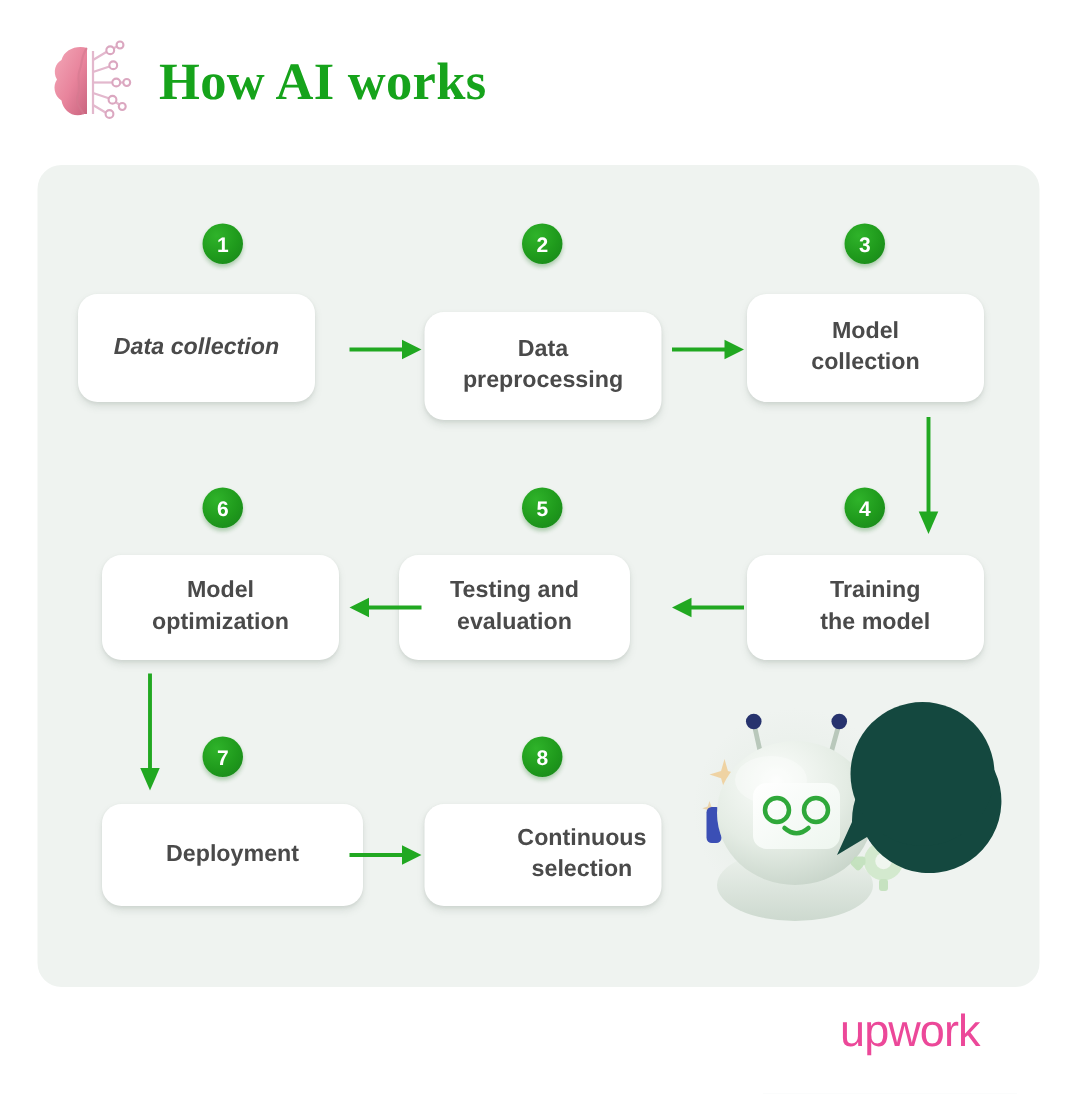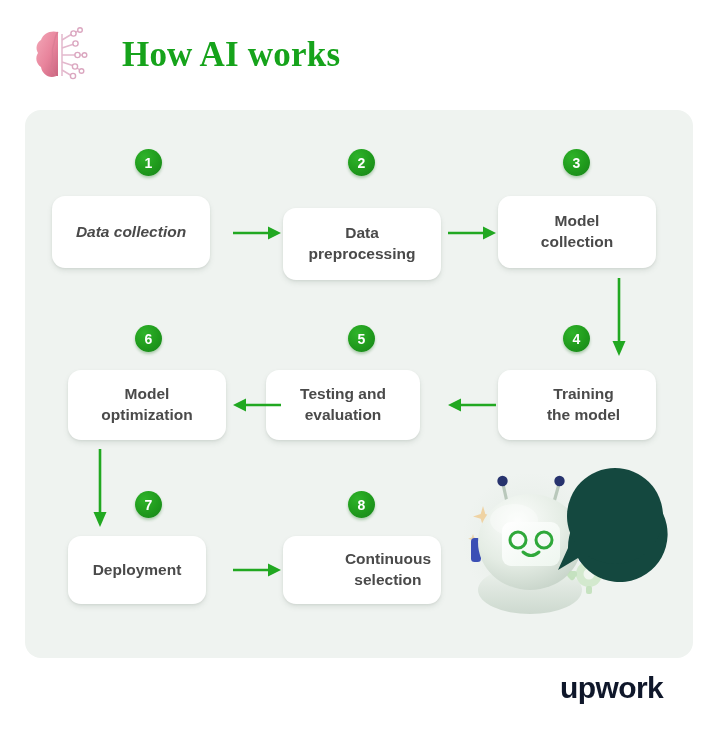--- a/index.html
+++ b/index.html
@@ -5,21 +5,21 @@
   * { box-sizing: border-box; margin: 0; padding: 0; }
   html, body {
     width: 720px; height: 729px;
     background: #ffffff;
     font-family: "Liberation Sans", sans-serif;
     overflow: hidden;
   }
   #stage { position: relative; width: 720px; height: 729px; }
 
   
-  .header { position: absolute; left: 34px; top: 24px; display: flex; align-items: center; gap: 32px; }
+  .header { position: absolute; left: 34px; top: 24px; display: flex; align-items: center; gap: 16px; }
   .brain-icon { width: 56px; height: 62px; display: block; }
   .title {
     font-family: "Liberation Serif", serif;
     font-size: 35px; font-weight: 700; color: #16a31b;
     letter-spacing: .2px; white-space: nowrap;
   }
 
   
   .panel {
     position: absolute; left: 25px; top: 110px;
@@ -52,21 +52,21 @@
 
   
   .arrow { position: absolute; }
 
   
   .robot-wrap { position: absolute; left: 462px; top: 462px; width: 210px; height: 160px; }
 
   
   .logo {
     position: absolute; left: 560px; top: 673px;
-    font-size: 30px; font-weight: 700; color: #0f172a;
+    font-size: 30px; font-weight: 400; color: #ec4899;
     letter-spacing: -.6px; line-height: 1;
   }
 </style>
 </head>
 <body>
 
 <div id="stage">
 
   <div class="header">
     <span>
@@ -179,21 +179,21 @@
       <span>optimization</span>
     </span>
   </div>
 
   <svg class="arrow" style="left:89px; top:448px;" width="22" height="80" viewBox="0 0 22 80">
     <line x1="11" y1="1" x2="11" y2="66" stroke="#21a821" stroke-width="2.6"></line>
     <polygon points="4.5,64 11,79 17.5,64" fill="#21a821"></polygon>
   </svg>
 
   <div class="badge" style="left:135px; top:491px;">7</div>
-  <div class="step-box" style="left:68px; top:536px; width:138px; height:68px;">
+  <div class="step-box" style="left:68px; top:536px; width:174px; height:68px;">
     <span>Deployment</span>
   </div>
 
   <svg class="arrow" style="left:232px; top:559px;" width="50" height="22" viewBox="0 0 50 22">
     <line x1="1" y1="11" x2="38" y2="11" stroke="#21a821" stroke-width="2.6"></line>
     <polygon points="36,4.5 49,11 36,17.5" fill="#21a821"></polygon>
   </svg>
 
   <div class="badge" style="left:348px; top:491px;">8</div>
   <div class="step-box" style="left:283px; top:536px; width:158px; height:68px;justify-content:flex-end;">

